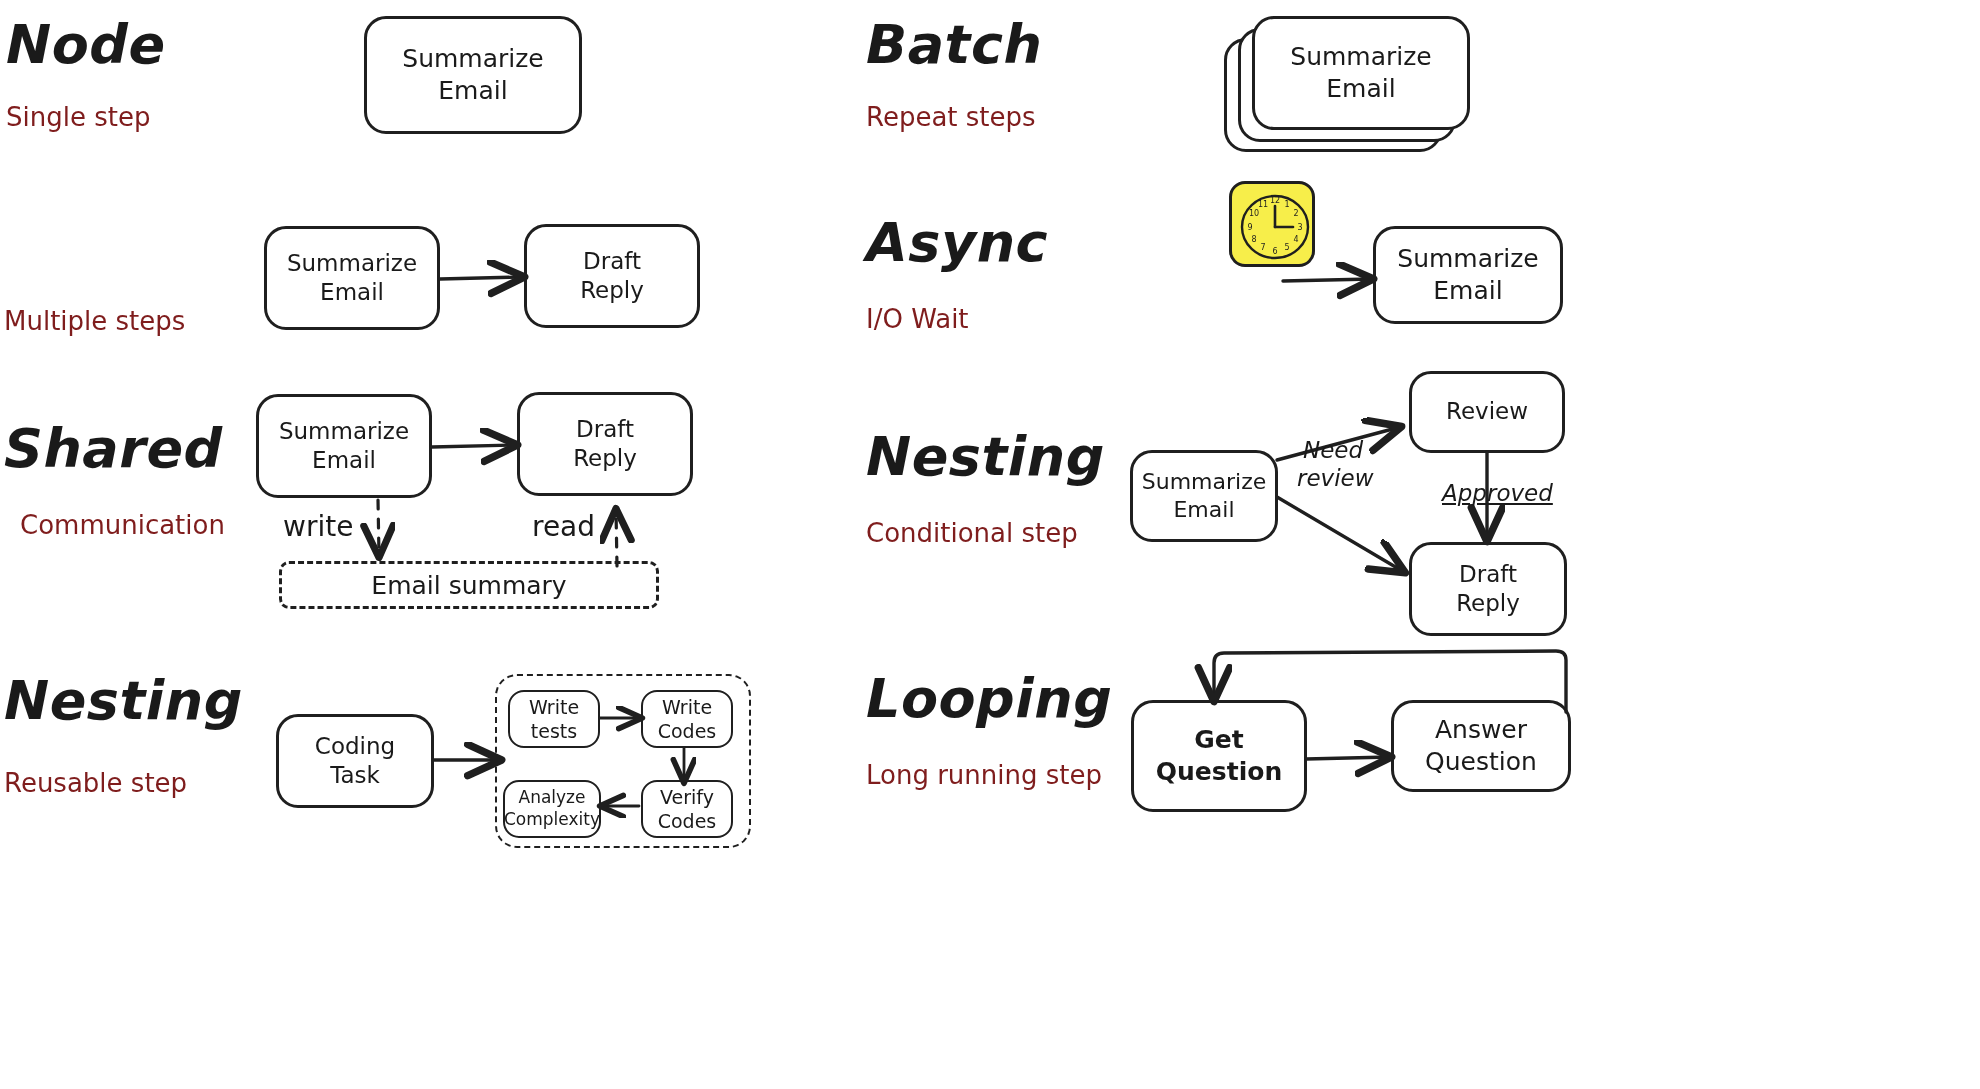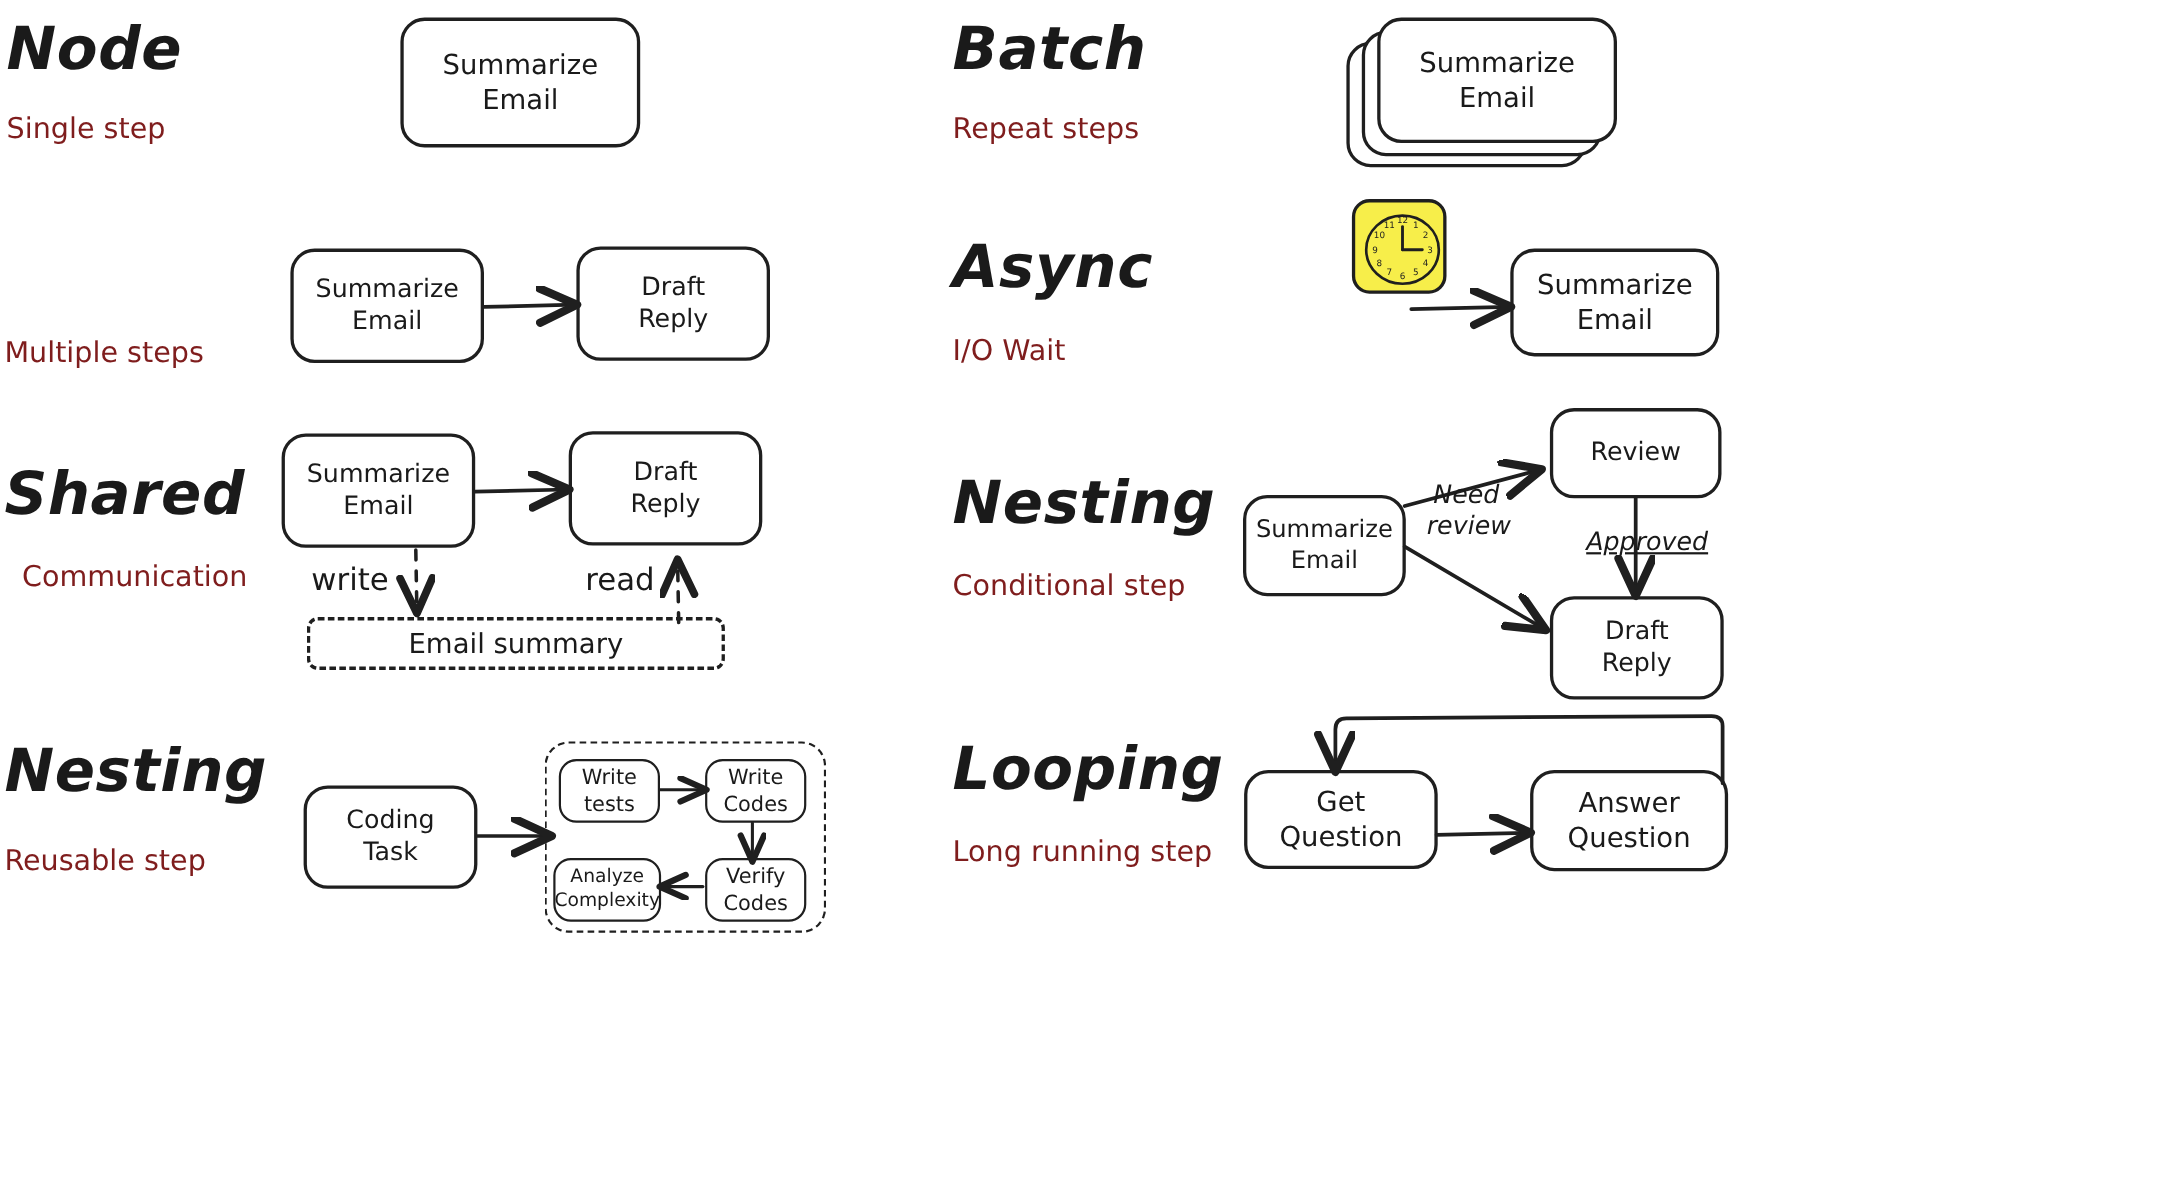--- a/index.html
+++ b/index.html
@@ -257,21 +257,21 @@
   <div class="node-box" style="left:1409px; top:542px; width:158px; height:94px; font-size:23px;">
     <span class="nb-text">Draft
 Reply</span>
   </div>
   <div class="edge-label italic" style="left:1303px; top:437px; font-size:23px;">Need</div>
   <div class="edge-label italic" style="left:1297px; top:465px; font-size:23px;">review</div>
   <div class="edge-label italic" style="left:1442px; top:480px; font-size:23px;text-decoration:underline;">Approved</div>
 
   <div class="pattern-title" style="left:866px; top:672px;">Looping</div>
   <div class="pattern-sub" style="left:866px; top:762px;">Long running step</div>
-  <div class="node-box" style="left:1131px; top:700px; width:176px; height:90px; font-size:25px;">
+  <div class="node-box" style="left:1131px; top:700px; width:176px; height:112px; font-size:25px;font-weight:bold;">
     <span class="nb-text">Get
 Question</span>
   </div>
   <div class="node-box" style="left:1391px; top:700px; width:180px; height:92px; font-size:25px;">
     <span class="nb-text">Answer
 Question</span>
   </div>
 
 </div>
 

